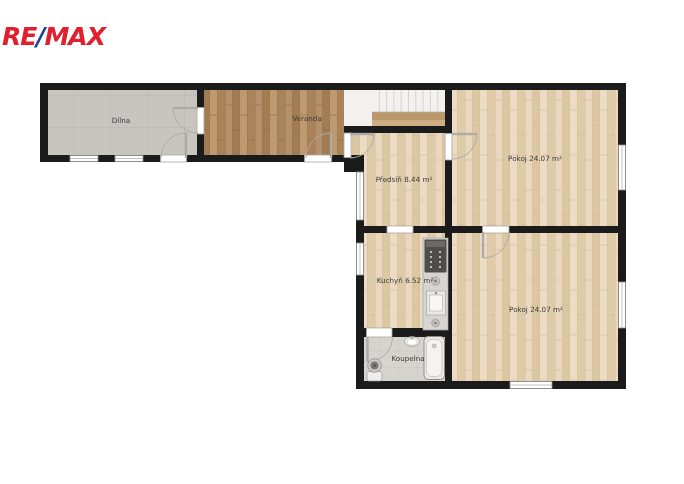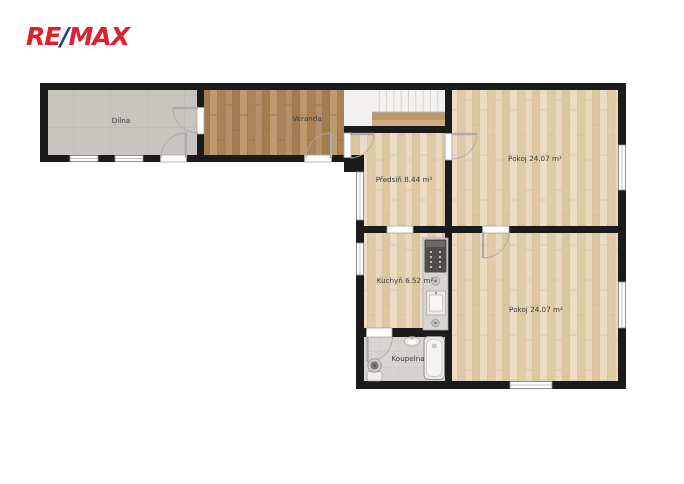--- a/index.html
+++ b/index.html
@@ -1,18 +1,18 @@
 <!DOCTYPE html>
 <html><head>
 <meta charset="utf-8">
 <style>
   html,body{margin:0;padding:0;background:#ffffff;}
   .canvas{position:relative;width:684px;height:484px;background:#ffffff;overflow:hidden;
           font-family:"DejaVu Sans","Liberation Sans",sans-serif;}
-  .logo{position:absolute;left:26px;top:24px;font-style:italic;font-weight:bold;
+  .logo{position:absolute;left:2px;top:24px;font-style:italic;font-weight:bold;
         font-size:25px;letter-spacing:-1px;line-height:1;white-space:nowrap;}
   .logo .red{color:#e1202f;}
   .logo .blue{color:#1e3f94;}
   svg{position:absolute;left:0;top:0;}
   text.room-label{font-family:"DejaVu Sans","Liberation Sans",sans-serif;
                   font-size:7.2px;fill:#3b3b3b;text-anchor:middle;}
 </style>
 </head>
 <body>
 

